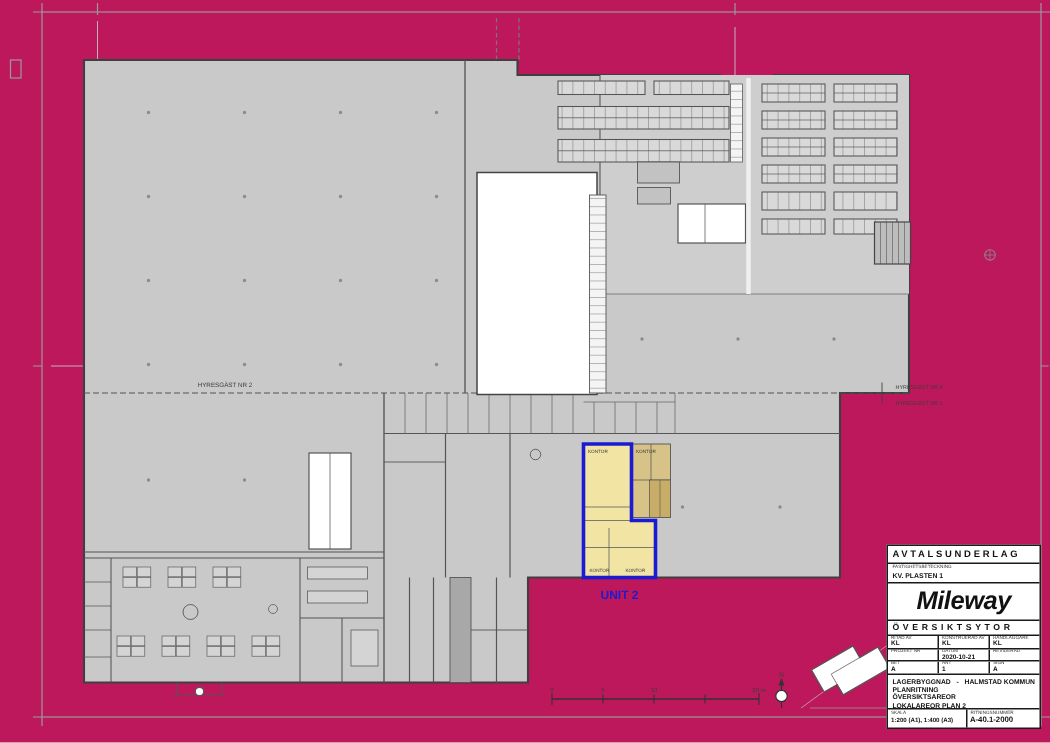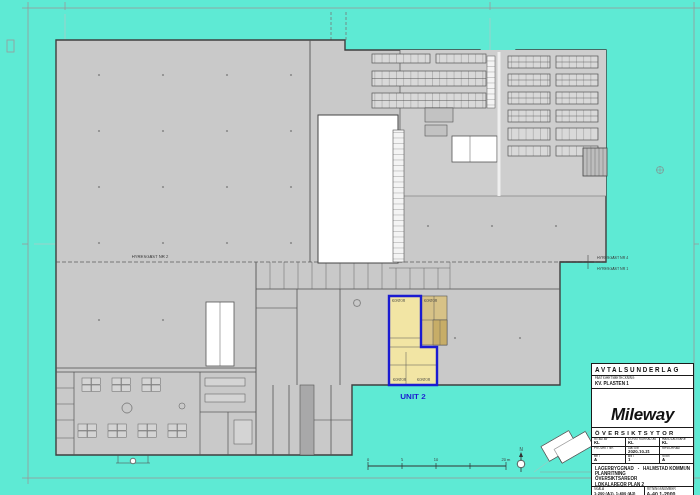--- a/index.html
+++ b/index.html
@@ -1,31 +1,31 @@
 <!DOCTYPE html>
 <html><head>
 <meta charset="utf-8">
 <style>
   html,body{margin:0;padding:0;background:#ffffff;}
-  #sheet{position:relative;width:700px;height:495px;background:#5eead4;overflow:hidden;
+  #sheet{position:relative;width:700px;height:495px;background:#be185d;overflow:hidden;
          font-family:"Liberation Sans",sans-serif;}
   svg{position:absolute;left:0;top:0;}
   .t{font-family:"Liberation Sans",sans-serif;fill:#3c3c3c;}
   
   .stamp{position:absolute;left:591px;top:363px;width:103px;border:1.6px solid #1a1a1a;
          background:#fff;color:#111;box-sizing:border-box;}
   .cap{display:block;font-size:5px;transform:scale(.62);transform-origin:0 0;
        color:#333;line-height:1;white-space:nowrap;}
   .tb-doc{height:11px;border-bottom:1px solid #1a1a1a;font-size:6.3px;letter-spacing:1.8px;
           font-weight:700;display:flex;align-items:center;padding-left:3px;white-space:nowrap;}
   .tb-prop{height:11px;border-bottom:1px solid #1a1a1a;padding:1px 3px 0 3px;}
   .tb-prop .val{display:block;font-size:4.6px;font-weight:700;margin-top:-1px;}
   .tb-logo{height:24px;border-bottom:1px solid #1a1a1a;font-size:17px;font-weight:800;
            font-style:italic;display:flex;align-items:center;justify-content:center;
-           letter-spacing:-.3px;margin-top:14px;}
+           letter-spacing:-.3px;}
   .tb-sec{height:9px;border-bottom:1px solid #1a1a1a;font-size:5.8px;letter-spacing:2.4px;
           font-weight:600;display:flex;align-items:center;padding-left:3px;white-space:nowrap;}
   .mrow{display:flex;border-bottom:1px solid #1a1a1a;height:7.5px;overflow:hidden;}
   .mrow:last-child{border-bottom:1px solid #1a1a1a;}
   .mcell{flex:1;border-right:1px solid #1a1a1a;padding:0 2px;overflow:hidden;}
   .mcell:last-child{border-right:none;}
   .mcell .val{display:block;font-size:4.3px;font-weight:700;margin-top:-2.6px;}
   .tb-desc{border-bottom:1px solid #1a1a1a;padding:2px 3px 1px 3px;height:19px;overflow:hidden;}
   .dline{font-size:4.5px;font-weight:700;line-height:1.2;white-space:nowrap;}
   .d1{display:flex;justify-content:space-between;}

